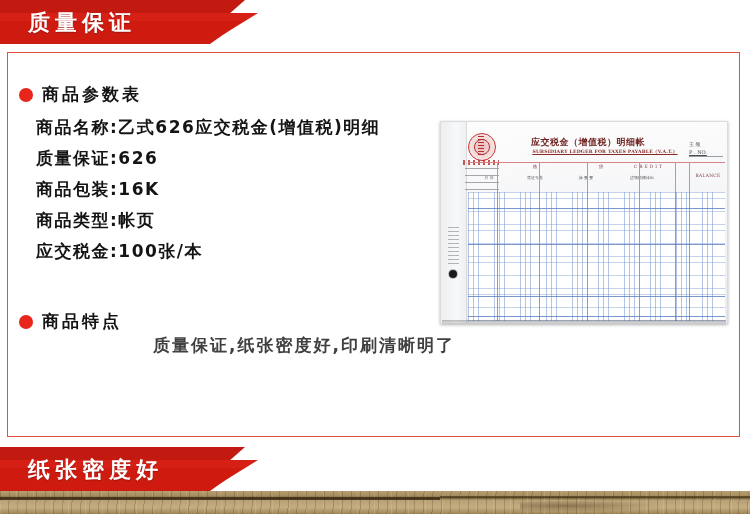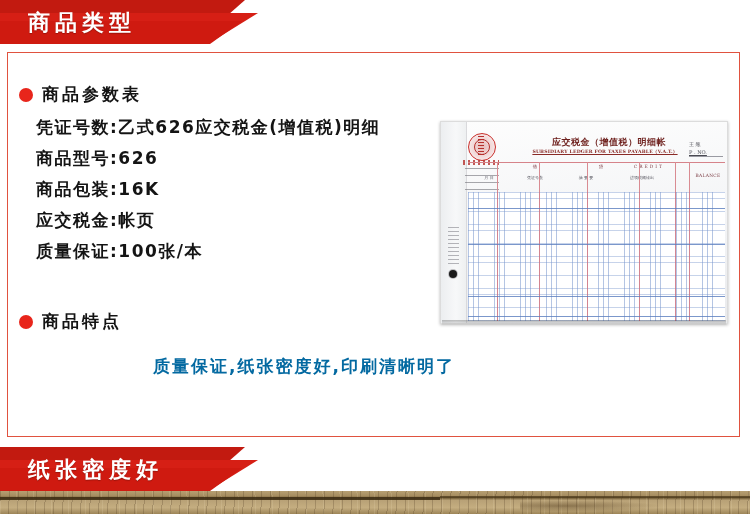--- a/index.html
+++ b/index.html
@@ -64,22 +64,22 @@
   
   .param-list{position:absolute;left:36px;top:112px;width:420px;}
   .param-line{
     font-size:17px;font-weight:bold;color:#141414;letter-spacing:1.5px;
     line-height:31px;white-space:nowrap;
     font-family:"DejaVu Sans","Liberation Sans",sans-serif;
   }
 
   
   .feature-text{
-    position:absolute;left:153px;top:355px;
-    font-size:17px;font-weight:bold;color:#0369a1;letter-spacing:2px;
+    position:absolute;left:153px;top:334px;
+    font-size:17px;font-weight:bold;color:#404040;letter-spacing:2px;
     white-space:nowrap;
     font-family:"DejaVu Sans","Liberation Sans",sans-serif;
   }
 
   
   .photo{
     position:absolute;left:432px;top:118px;width:302px;height:212px;
     background:#ffffff;overflow:hidden;
   }
   .sheet{
@@ -121,21 +121,21 @@
     background:repeating-linear-gradient(90deg,#b5302c 0 2px,transparent 2px 5px);
     opacity:.8;
   }
   .corner-labels{
     position:absolute;left:24px;top:46px;width:34px;height:26px;
     background:repeating-linear-gradient(180deg,#6f6f76 0 1px,transparent 1px 7px);
     opacity:.6;
   }
   
   .sheet-title{
-    position:absolute;left:93px;top:14px;width:150px;text-align:center;
+    position:absolute;left:72px;top:14px;width:150px;text-align:center;
     font-family:"DejaVu Serif","Liberation Serif",serif;
     font-size:9px;font-weight:bold;color:#6d1f1c;letter-spacing:.5px;
     white-space:nowrap;
   }
   .sheet-subtitle{
     position:absolute;left:78px;top:27px;width:172px;text-align:center;
     font-family:"DejaVu Serif","Liberation Serif",serif;
     font-size:4.6px;font-weight:bold;color:#8a2a26;letter-spacing:.2px;
     text-decoration:underline;white-space:nowrap;
   }
@@ -203,36 +203,36 @@
 </style>
 </head>
 <body>
 
 <div class="page">
 
   <div class="banner" id="banner-top">
     <div class="shape-dark"></div>
     <div class="shape-light"></div>
     <div class="shape-bright"></div>
-    <div class="btext">商品类型</div>
+    <div class="btext">质量保证</div>
   </div>
 
   <div class="frame"></div>
 
   <div class="section-head" id="head-params">
     <span class="bullet"></span>
     <span class="head-text">商品参数表</span>
   </div>
 
   <div class="param-list">
-    <div class="param-line">凭证号数:乙式626应交税金(增值税)明细</div>
-    <div class="param-line">商品型号:626</div>
+    <div class="param-line">商品名称:乙式626应交税金(增值税)明细</div>
+    <div class="param-line">质量保证:626</div>
     <div class="param-line">商品包装:16K</div>
-    <div class="param-line">应交税金:帐页</div>
-    <div class="param-line">质量保证:100张/本</div>
+    <div class="param-line">商品类型:帐页</div>
+    <div class="param-line">应交税金:100张/本</div>
   </div>
 
   <div class="photo">
     <div class="sheet">
       <div class="bind"></div>
       <div class="sidecode"></div>
       <div class="hole"></div>
 
       <div class="emblem"></div>
       <div class="emblem-cap"></div>

